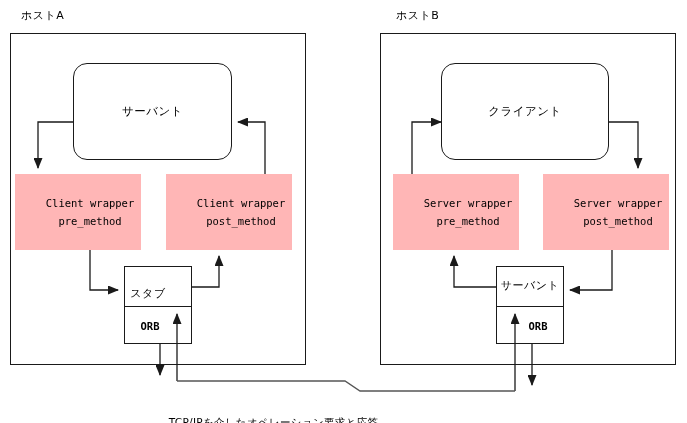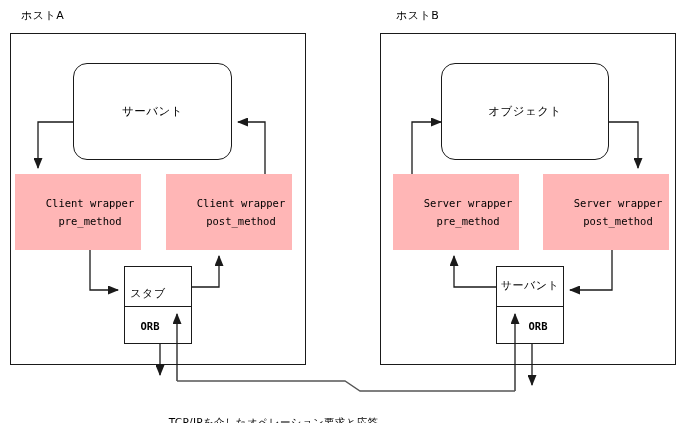--- a/index.html
+++ b/index.html
@@ -81,21 +81,21 @@
   <div class="plain-box" style="left:124px;top:266px;width:68px;height:78px;"></div>
   <div class="divider" style="left:124px;top:306px;width:68px;height:1.3px;"></div>
   <div class="cell jp" style="left:124px;top:274px;width:48px;height:40px;">スタブ</div>
   <div class="cell mono" style="left:120px;top:307px;width:60px;height:37px;">ORB</div>
 
   <div class="host-label" style="left:396px;top:8px;">ホストB</div>
   <div class="host-frame" style="left:380px;top:33px;width:296px;height:332px;"></div>
 
   <div class="rounded-box" style="left:441px;top:63px;width:168px;height:97px;">
     <span>
-      <span>オブジェクト</span><br>
+      <span>クライアント</span><br>
     </span>
   </div>
 
   <div class="pink-box" style="left:393px;top:174px;width:126px;height:76px;">
     <span>
       <span>Server wrapper</span><br>
       <span>pre_method</span>
     </span>
   </div>
 

